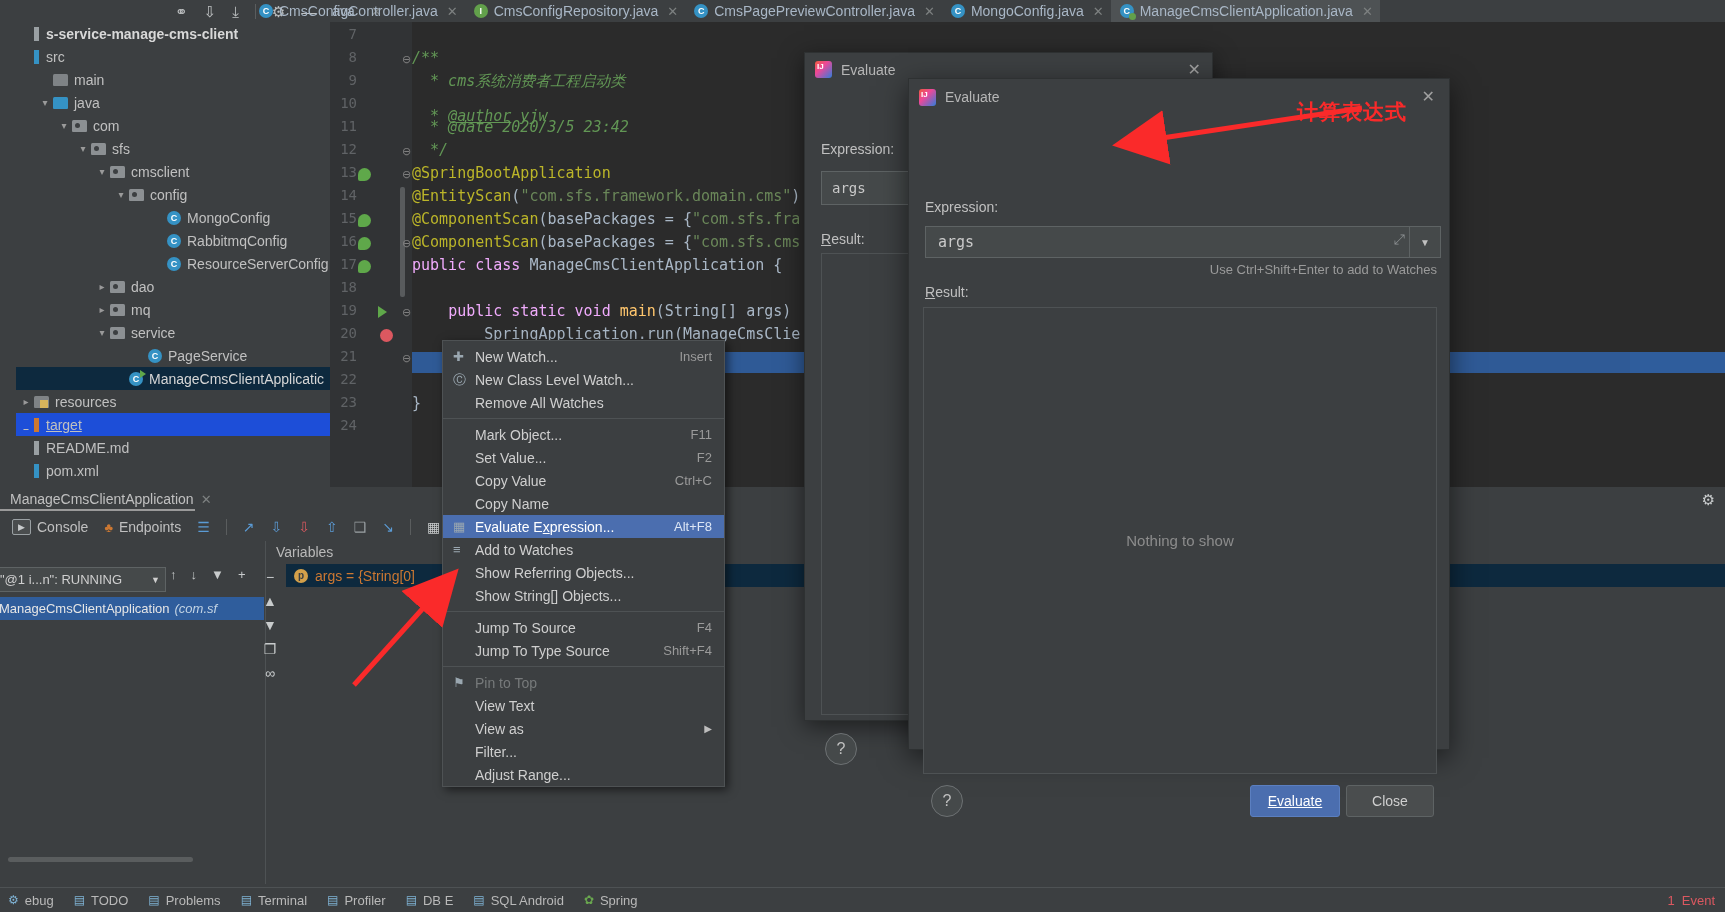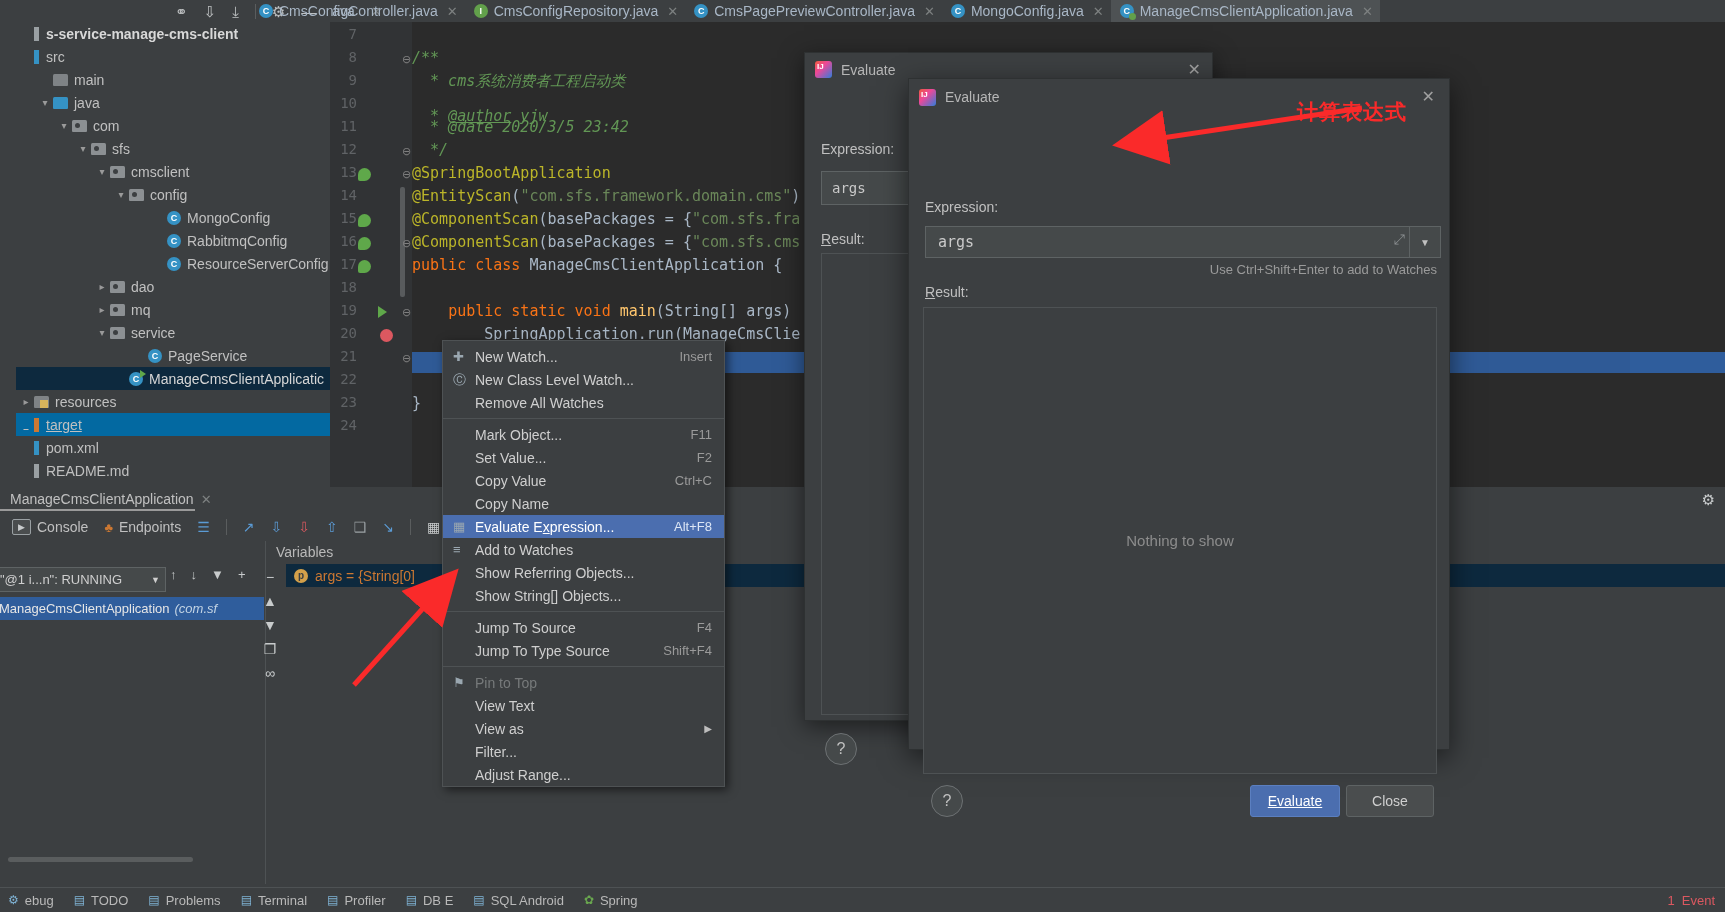--- a/index.html
+++ b/index.html
@@ -36,21 +36,21 @@
   #inspect-widget{right:8px;top:26px;display:flex;align-items:center;gap:7px;font-size:13px;}
   .warn-y{color:#c9a940;}
   .warn-g{color:#5fa84a;}
   #inspect-chev{color:#a9b7c6;font-size:12px;}
 
   
   #project-panel{left:16px;top:22px;width:330px;height:465px;background:#3c3f41;overflow:hidden;}
   .trow{height:23px;display:flex;align-items:center;font-size:14px;color:#c0c0c0;white-space:nowrap;padding-left:0;}
   .trow.root{font-weight:bold;color:#d8d8d8;}
   .trow.sel{background:#0d293e;color:#d6d6d6;}
-  .trow.tgt{background:#0369a1;text-decoration:underline;}
+  .trow.tgt{background:#1d4ed8;text-decoration:underline;}
   .chev{width:16px;text-align:center;color:#9a9a9a;font-size:10px;flex:none;}
   .chev.none{color:transparent;}
   .fldr{width:15px;height:12px;border-radius:1.5px 1.5px 1px 1px;flex:none;margin-right:6px;position:relative;}
   .fldr.grey{background:#7f8386;}
   .fldr.blue{background:#3592c4;}
   .fldr.pkg{background:#8c9093;}
   .fldr.pkg:after{content:"";position:absolute;left:3px;top:3.5px;width:5px;height:5px;border-radius:50%;background:#3c3f41;}
   .fldr.res:after{content:"";position:absolute;left:6px;top:4px;width:8px;height:8px;background:#d8b45c;}
   .barico{width:5px;height:14px;flex:none;margin-right:7px;}
   .barico.blue{background:#3592c4;}
@@ -62,21 +62,21 @@
   .leafico.run:after{content:"";position:absolute;right:-3px;top:-2px;border-left:6px solid #5fa84a;
       border-top:4px solid transparent;border-bottom:4px solid transparent;}
 
   
   #editor{left:330px;top:22px;right:0;height:465px;background:#2b2b2b;}
   #gutter{left:0;top:0;width:82px;height:465px;background:#313335;}
   #code-wrap{left:82px;top:0;right:0;height:465px;overflow:hidden;}
   .ln{position:absolute;right:55px;color:#606366;font-size:14px;
       font-family:"DejaVu Sans Mono",monospace;}
   .codeline{position:absolute;left:0;white-space:pre;font-family:"DejaVu Sans Mono",monospace;font-size:15px;}
-  .k{color:#f97316;} .s{color:#6a8759;} .an{color:#bbb529;}
+  .k{color:#f0abfc;} .s{color:#6a8759;} .an{color:#bbb529;}
   .cm{color:#629755;font-style:italic;} .t{color:#a9b7c6;} .m{color:#ffc66d;}
   #curline{left:82px;top:330px;right:0;height:21px;background:#2f5d9c;opacity:.95;}
   #right-sel{right:0;top:330px;width:95px;height:21px;background:#2f5d9c;}
   .gico{position:absolute;width:14px;height:14px;}
   .run-tri{width:0;height:0;border-left:9px solid #5fa84a;border-top:6px solid transparent;border-bottom:6px solid transparent;}
   .bean{width:13px;height:13px;border-radius:50% 50% 50% 2px;background:#5fa84a;}
   .bp{width:13px;height:13px;border-radius:50%;background:#db5860;}
   .fold{position:absolute;color:#808080;font-size:11px;}
   #scroll-thumb{left:70px;top:165px;width:5px;height:110px;background:#585b5d;border-radius:2px;}
 
@@ -336,28 +336,28 @@
     </div>
     <div class="trow tgt">
       <span style="width: 2px; flex: 0 0 auto;"></span>
       <span class="chev none">▸</span>
       <span class="barico orange"></span>
       <span>target</span>
     </div>
     <div class="trow">
       <span style="width: 2px; flex: 0 0 auto;"></span>
       <span class="chev none">▸</span>
+      <span class="barico grey"></span>
+      <span>README.md</span>
+    </div>
+    <div class="trow">
+      <span style="width: 2px; flex: 0 0 auto;"></span>
+      <span class="chev none">▸</span>
       <span class="barico blue"></span>
       <span>pom.xml</span>
-    </div>
-    <div class="trow">
-      <span style="width: 2px; flex: 0 0 auto;"></span>
-      <span class="chev none">▸</span>
-      <span class="barico grey"></span>
-      <span>README.md</span>
     </div>
   </div>
 
 <div class="abs" id="editor">
   <div class="abs" id="gutter">
     <div class="abs" id="scroll-thumb"></div>
   <div class="ln" style="top: 4px;">7</div>
       <div class="ln" style="top: 27px;">8</div>
       <div class="ln" style="top: 50px;">9</div>
       <div class="ln" style="top: 73px;">10</div>

